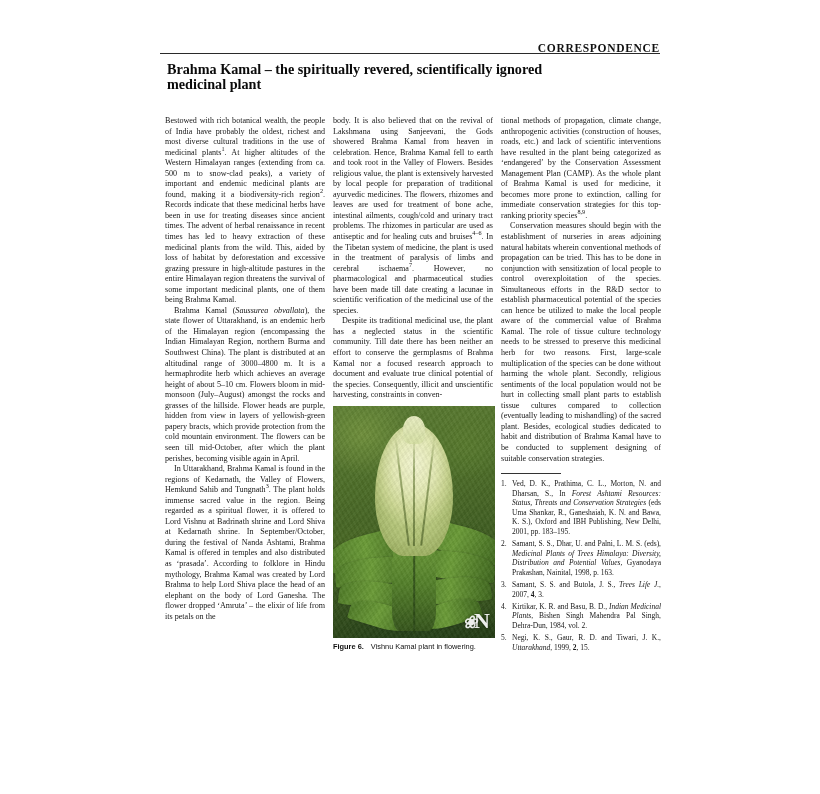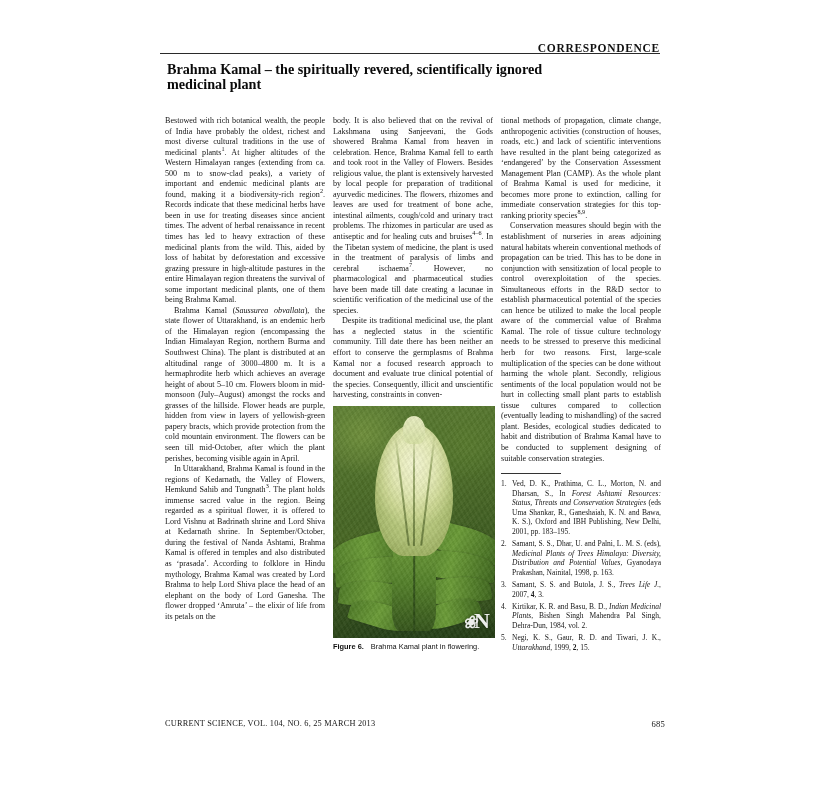--- a/index.html
+++ b/index.html
@@ -295,21 +295,21 @@
             <div class="bract-fold f3"></div>
             <div class="bract-fold f1"></div>
           </div>
           <div class="bract-tip"></div>
           <div class="photo-noise"></div>
           <div class="watermark">
             <span class="glyph">❀</span><span>N</span>
           </div>
         </div>
         <div class="fig-caption">
-          <b>Figure 6.</b><span class="capgap"></span><span>Brahma Kamal plant in flowering.</span>
+          <b>Figure 6.</b><span class="capgap"></span><span>Vishnu Kamal plant in flowering.</span>
         </div>
       </div>
     </div>
 
     <div class="col" id="col3">
       <p class="first">tional methods of propagation, climate change, anthropogenic activities (construction of houses, roads, etc.) and lack of scientific interventions have resulted in the plant being categorized as ‘endangered’ by the Conservation Assessment Management Plan (CAMP). As the whole plant of Brahma Kamal is used for medicine, it becomes more prone to extinction, calling for immediate conservation strategies for this top-ranking priority species<sup>8,9</sup>.</p>
       <p class="indent">Conservation measures should begin with the establishment of nurseries in areas adjoining natural habitats wherein conventional methods of propagation can be tried. This has to be done in conjunction with sensitization of local people to control overexploitation of the species. Simultaneous efforts in the R&amp;D sector to establish pharmaceutical potential of the species can hence be utilized to make the local people aware of the commercial value of Brahma Kamal. The role of tissue culture technology needs to be stressed to preserve this medicinal herb for two reasons. First, large-scale multiplication of the species can be done without harming the whole plant. Secondly, religious sentiments of the local population would not be hurt in collecting small plant parts to establish tissue cultures compared to collection (eventually leading to mishandling) of the sacred plant. Besides, ecological studies dedicated to habit and distribution of Brahma Kamal have to be conducted to supplement designing of suitable conservation strategies.</p>
 
       <div class="ref-rule"></div>
       <ol class="refs">
@@ -331,18 +331,14 @@
         </li>
         <li>
           <span class="num">5.</span>
           <span>Negi, K. S., Gaur, R. D. and Tiwari, J. K., <i>Uttarakhand</i>, 1999, <b>2</b>, 15.</span>
         </li>
       </ol>
     </div>
 
   </div>
 
-  <div class="footer">
-    <span class="fl">CURRENT SCIENCE, VOL. 104, NO. 6, 25 MARCH 2013</span>
-    <span class="fr">685</span>
-  </div>
 
 </div>
 
 </body></html>

